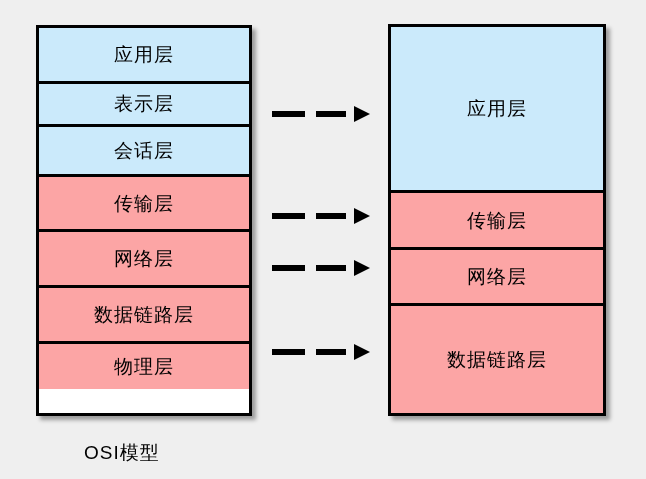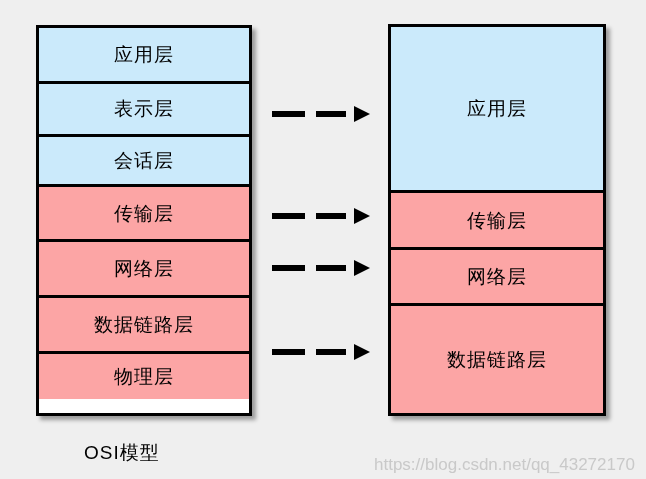--- a/index.html
+++ b/index.html
@@ -84,21 +84,21 @@
     font-family:"Liberation Sans","DejaVu Sans",sans-serif;
   }
 </style>
 </head>
 <body>
 
 <div id="canvas">
 
   <div id="osi-stack" class="stack">
     <div class="layer blue" style="height:55.71px">应用层</div>
-    <div class="layer blue" style="height:53px">表示层</div>
+    <div class="layer blue" style="height:43px">表示层</div>
     <div class="layer blue" style="height:50px">会话层</div>
     <div class="layer green" style="height:55.71px">传输层</div>
     <div class="layer green" style="height:55.71px">网络层</div>
     <div class="layer green" style="height:55.71px">数据链路层</div>
     <div class="layer green" style="height:45px">物理层</div>
   </div>
 
   <div id="tcp-stack" class="stack">
     <div class="layer blue" style="height:166px">应用层</div>
     <div class="layer green" style="height:57px">传输层</div>
@@ -122,15 +122,14 @@
     <span class="head"></span>
   </div>
   <div class="arrow" style="left:272px;top:349px">
     <span class="dash d1"></span>
     <span class="dash d2"></span>
     <span class="head"></span>
   </div>
 
   <div id="osi-caption" class="caption">OSI模型</div>
 
-  <div id="watermark">https://blog.csdn.net/qq_43272170</div>
 
 </div>
 
 </body></html>

